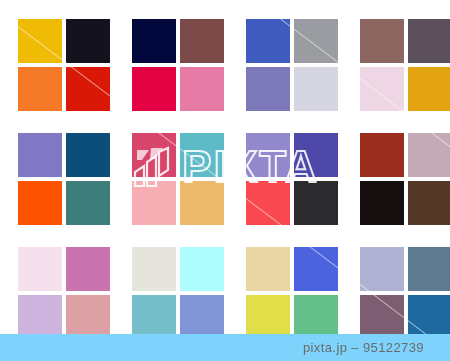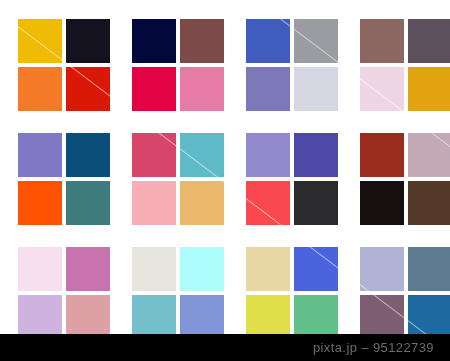--- a/index.html
+++ b/index.html
@@ -101,22 +101,22 @@
 
   
   #footer{
     position:absolute;
     left:0; right:0;
     bottom:0;
     height:27px;
     display:flex;
     align-items:center;
     justify-content:flex-end;
-    padding-right:16px;
-    background:#000000;
+    padding-right:26px;
+    background:#7dd3fc;
   }
   #footer-text{
     font-family:"Liberation Sans", sans-serif;
     font-size:13px;
     color:#6b6b6b;
     letter-spacing:0.4px;
   }
 </style>
 </head>
 <body>
@@ -234,17 +234,33 @@
           <div class="swatch" style="background: rgb(125, 93, 113);"></div>
           <div class="swatch" style="background: rgb(30, 106, 160);"></div>
         </div>
       </div>
     </div>
   </div>
 
 <div id="watermark">
   <div class="wm-diag" id="wm-diag-1"></div>
   <div class="wm-diag" id="wm-diag-2"></div>
+  <div id="wm-center">
+    <div id="wm-logo">
+      <svg width="44" height="42" viewBox="0 0 44 42" aria-hidden="true">
+        <g fill="none" stroke="rgba(255,255,255,0.88)" stroke-width="2.2">
+          <path d="M4 26 L4 40 L13 40 L13 20 Z"></path>
+          <path d="M16 16 L16 40 L25 40 L25 10 Z"></path>
+          <path d="M28 6 L28 30 L37 24 L37 2 Z"></path>
+        </g>
+        <g fill="rgba(255,255,255,0.72)">
+          <path d="M6 4 L18 4 L11 14 L6 14 Z"></path>
+          <path d="M20 2 L32 2 L24 13 L19 13 Z"></path>
+        </g>
+      </svg>
+    </div>
+    <div id="wm-text">PIXTA</div>
+  </div>
 </div>
 
 <div id="footer">
   <span id="footer-text">pixta.jp – 95122739</span>
 </div>
 
 </body></html>

